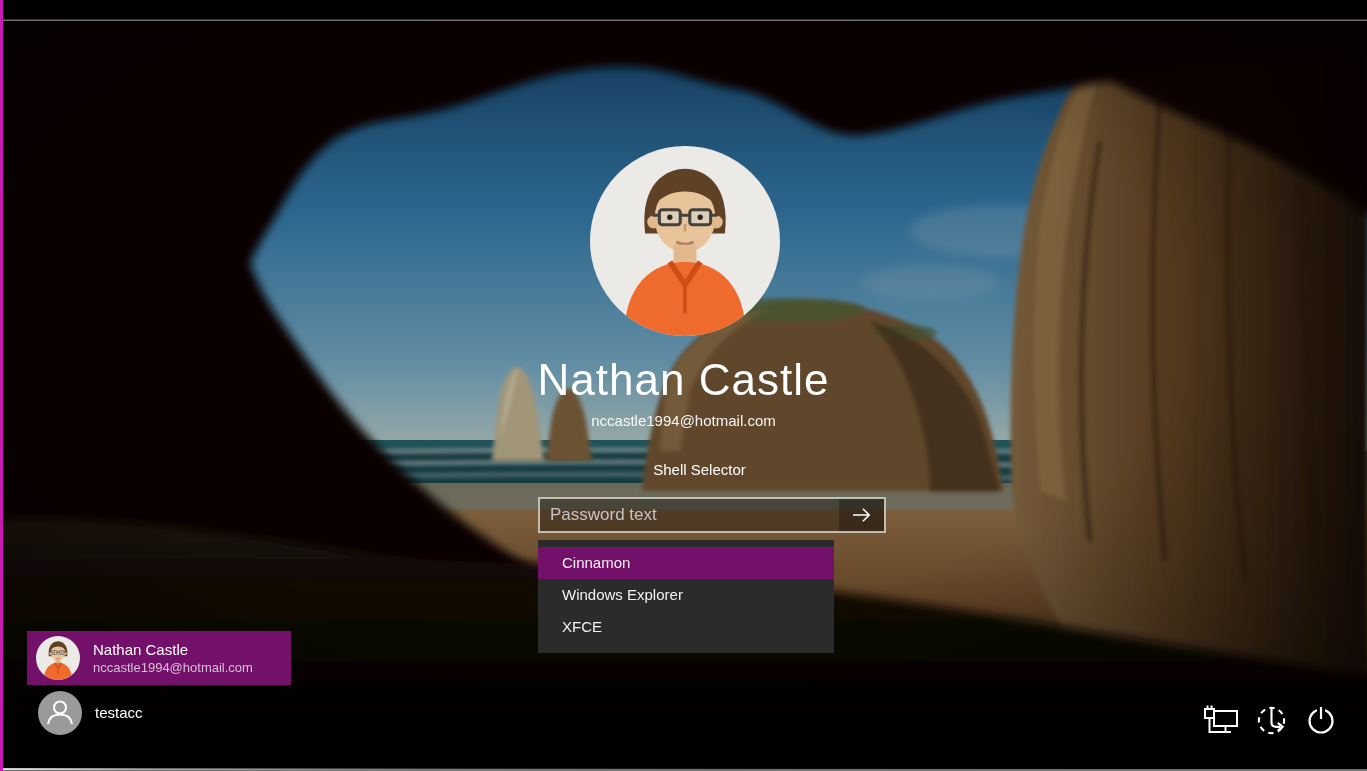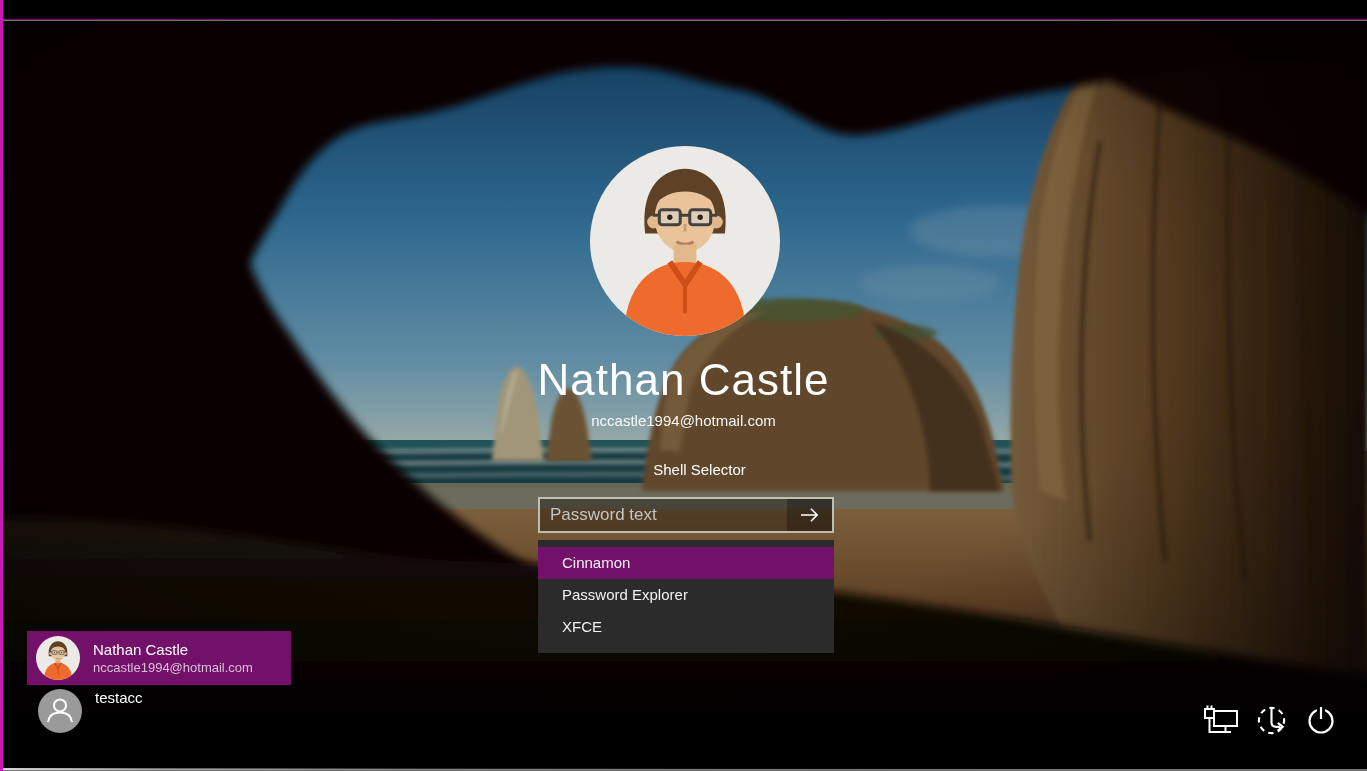--- a/index.html
+++ b/index.html
@@ -20,41 +20,41 @@
   
   .avatar-large{position:absolute;left:590px;top:146px;width:190px;height:190px;border-radius:50%;
     overflow:hidden;z-index:10;}
   .avatar-large svg{display:block;width:100%;height:100%;}
   .display-name{position:absolute;left:0;top:352px;width:100%;text-align:center;z-index:10;
     font-size:44px;font-weight:300;letter-spacing:1px;color:#fff;line-height:56px;}
   .email-line{position:absolute;left:0;top:412px;width:100%;text-align:center;z-index:10;
     font-size:15px;color:rgba(255,255,255,.95);}
   .shell-label{position:absolute;left:0;top:461px;width:100%;text-align:center;z-index:10;
     font-size:15px;color:#fff;padding-left:32px;}
-  .pw{position:absolute;left:538px;top:497px;width:296px;height:36px;z-index:12;
+  .pw{position:absolute;left:538px;top:497px;width:348px;height:36px;z-index:12;
     border:2px solid rgba(225,225,215,.78);background:rgba(12,9,5,.38);display:flex;}
   .pw input{flex:1;min-width:0;background:transparent;border:0;outline:0;color:#e6e6e6;
     font-size:17px;padding:0 8px 0 10px;font-family:inherit;}
   .pw input::placeholder{color:#c4c4c4;opacity:1;}
   .pw .submit{width:45px;border:0;background:rgba(0,0,0,.28);display:flex;align-items:center;
     justify-content:center;padding:0;cursor:pointer;}
   .dropdown{position:absolute;left:538px;top:540px;width:296px;background:#2b2b2b;
     padding:7px 0 10px;z-index:11;}
   .opt{height:32px;line-height:32px;padding-left:24px;font-size:15px;color:#f2f2f2;cursor:pointer;}
   .opt.selected{background:#72106a;}
   
   .tile{position:absolute;left:27px;top:631px;width:264px;height:54px;background:#731069;
     display:flex;align-items:center;z-index:12;cursor:pointer;}
   .tile .av{width:44px;height:44px;border-radius:50%;overflow:hidden;margin-left:9px;flex:none;}
   .tile .av svg{display:block;width:100%;height:100%;}
   .tile .txt{margin-left:13px;}
   .tile .nm{font-size:15px;line-height:19px;color:#fff;}
   .tile .em{font-size:13px;line-height:17px;color:rgba(255,255,255,.72);}
   .row2{position:absolute;left:27px;top:689px;width:264px;height:47px;display:flex;
-    z-index:12;cursor:pointer;}
+    align-items:center;z-index:12;cursor:pointer;}
   .row2 .av2{width:44px;height:44px;border-radius:50%;background:#9a9a9a;margin-left:11px;
     flex:none;display:flex;align-items:center;justify-content:center;}
   .row2 .nm2{margin-left:13px;font-size:15px;color:#fff;}
   
   .tray{position:absolute;left:1202px;top:698px;height:44px;display:flex;align-items:center;
     gap:12px;z-index:12;}
   .tray button{width:38px;height:40px;background:transparent;border:0;padding:0;display:flex;
     align-items:center;justify-content:center;cursor:pointer;}
 </style>
 </head>
@@ -233,21 +233,21 @@
     <input type="text" placeholder="Password text" style="">
     <button class="submit">
       <svg width="22" height="18" viewBox="0 0 24 20">
         <path d="M2,10 H20 M13,3 L20,10 L13,17" stroke="#fff" stroke-width="1.8" fill="none"></path>
       </svg>
     </button>
   </div>
 
   <div class="dropdown">
     <div class="opt selected">Cinnamon</div>
-    <div class="opt">Password Explorer</div>
+    <div class="opt">Windows Explorer</div>
     <div class="opt">XFCE</div>
   </div>
 
   <div class="tile">
     <div class="av">
       <svg viewBox="0 0 100 100">
           <use href="#avatarPhoto"></use>
         </svg>
     </div>
     <div class="txt">

